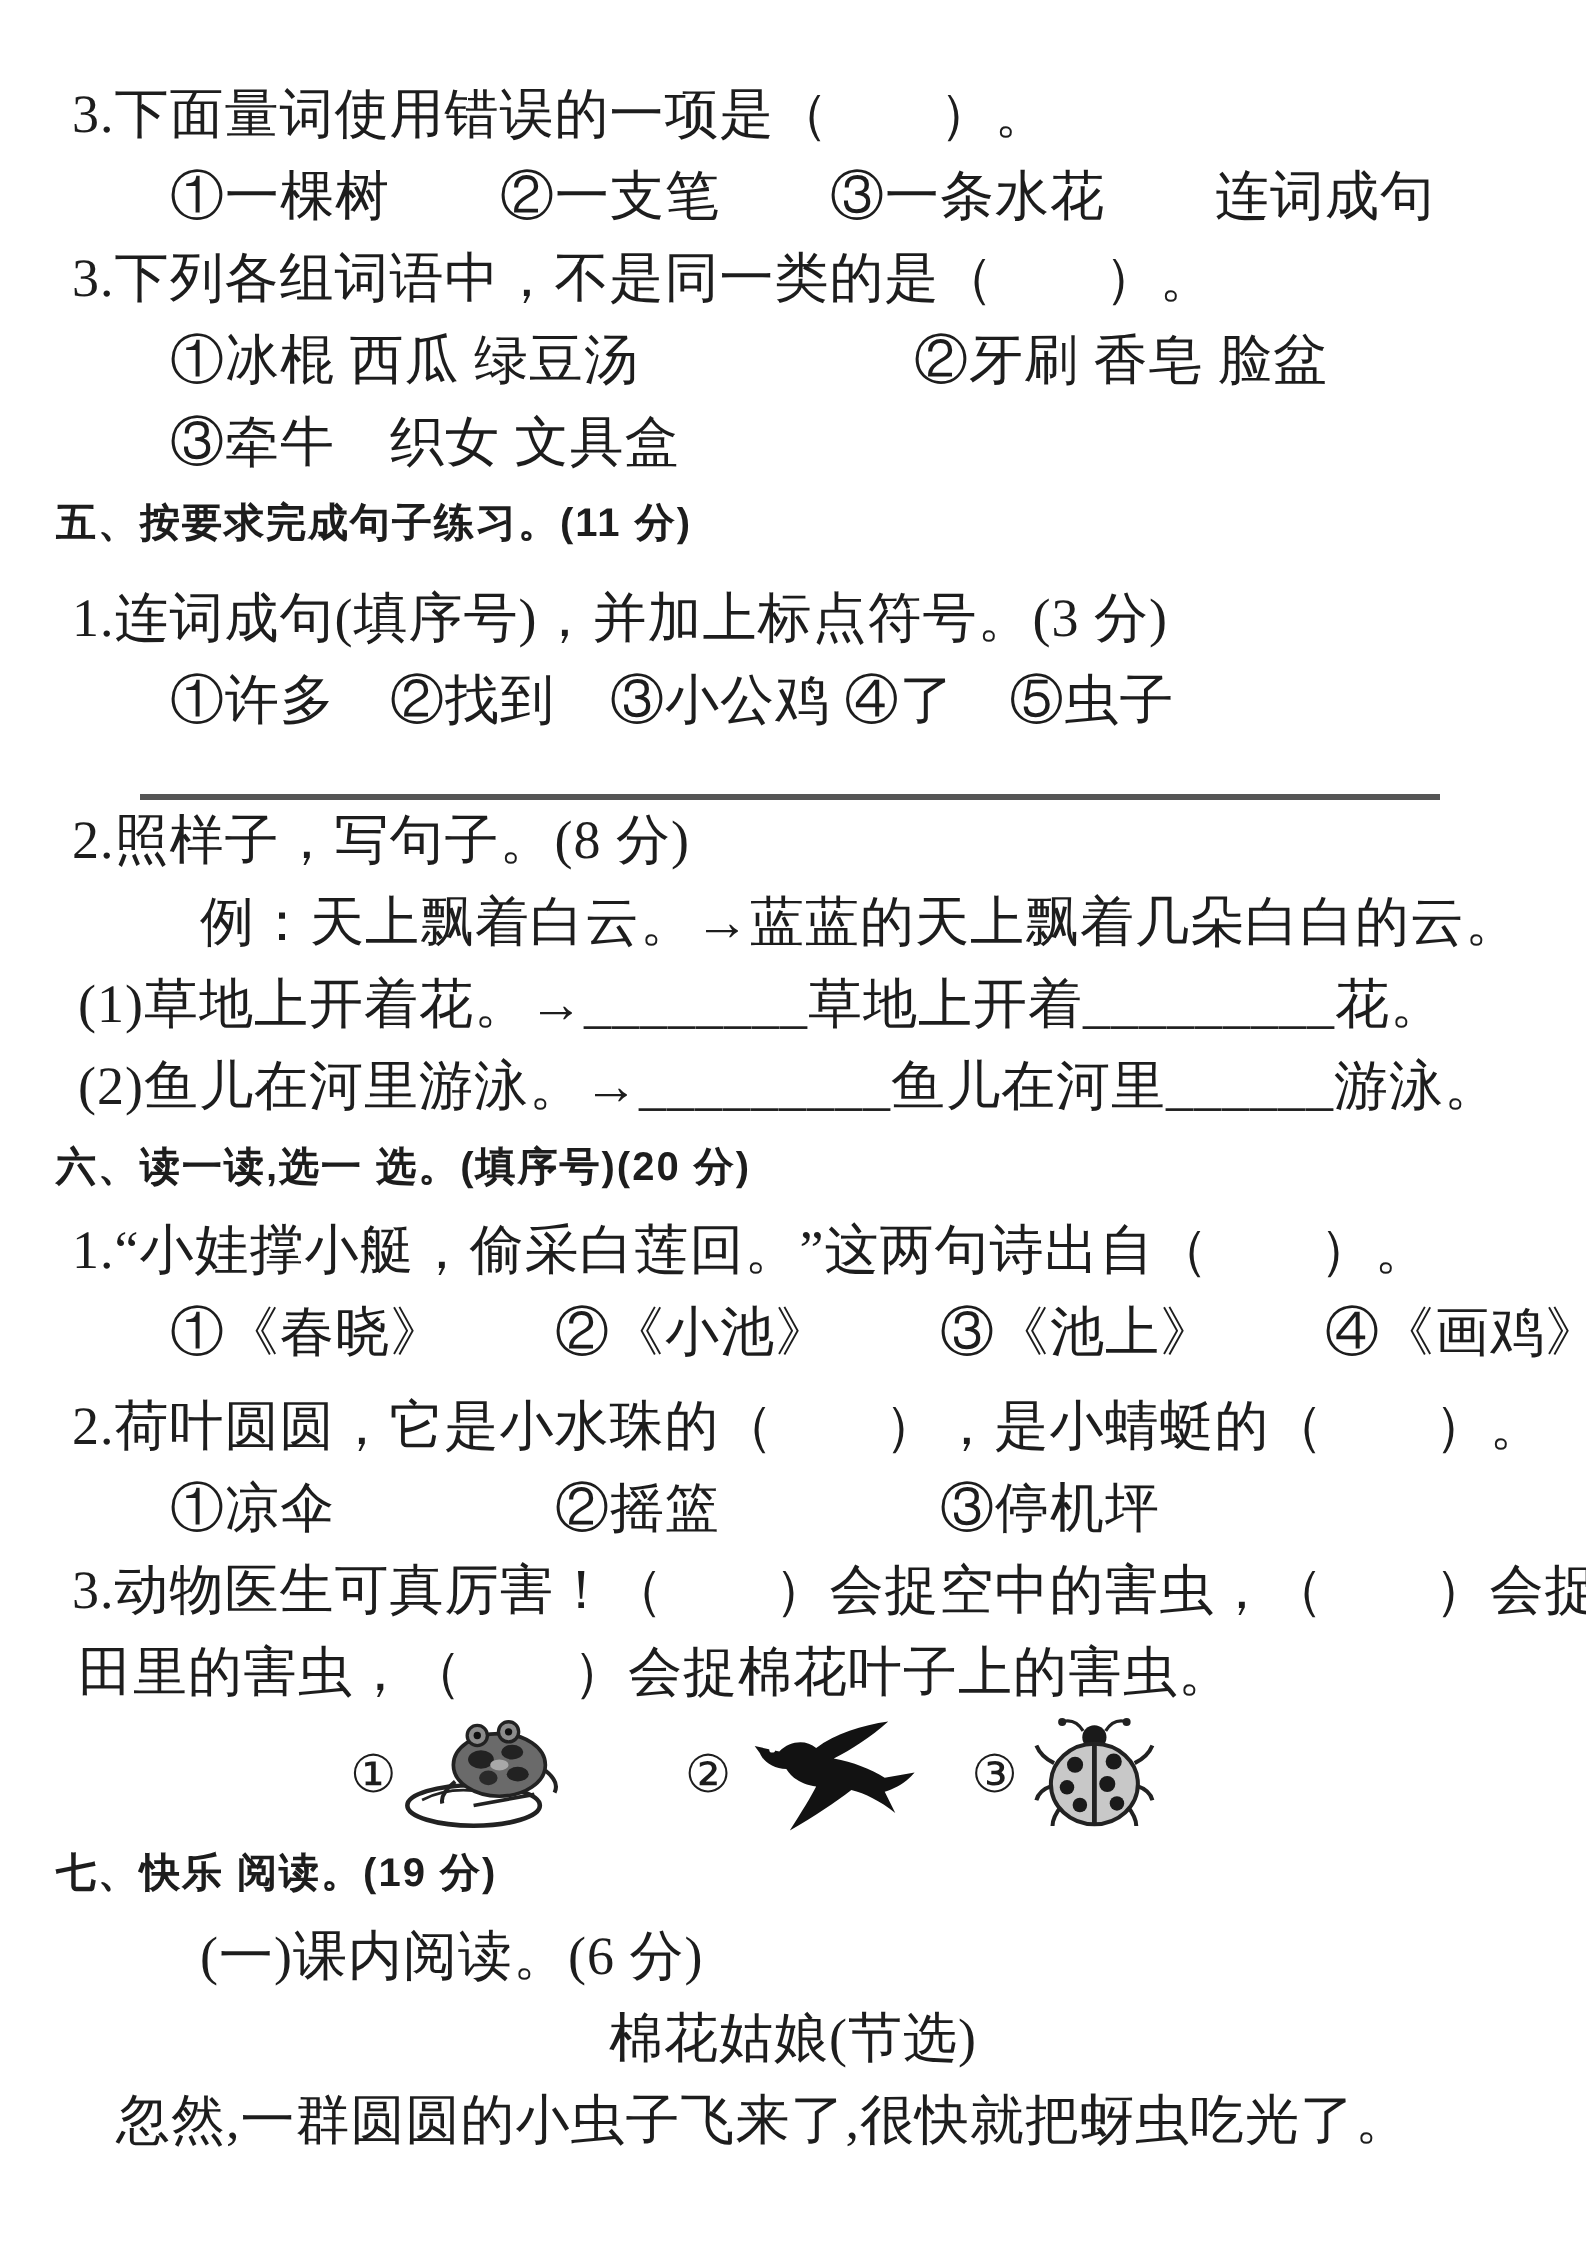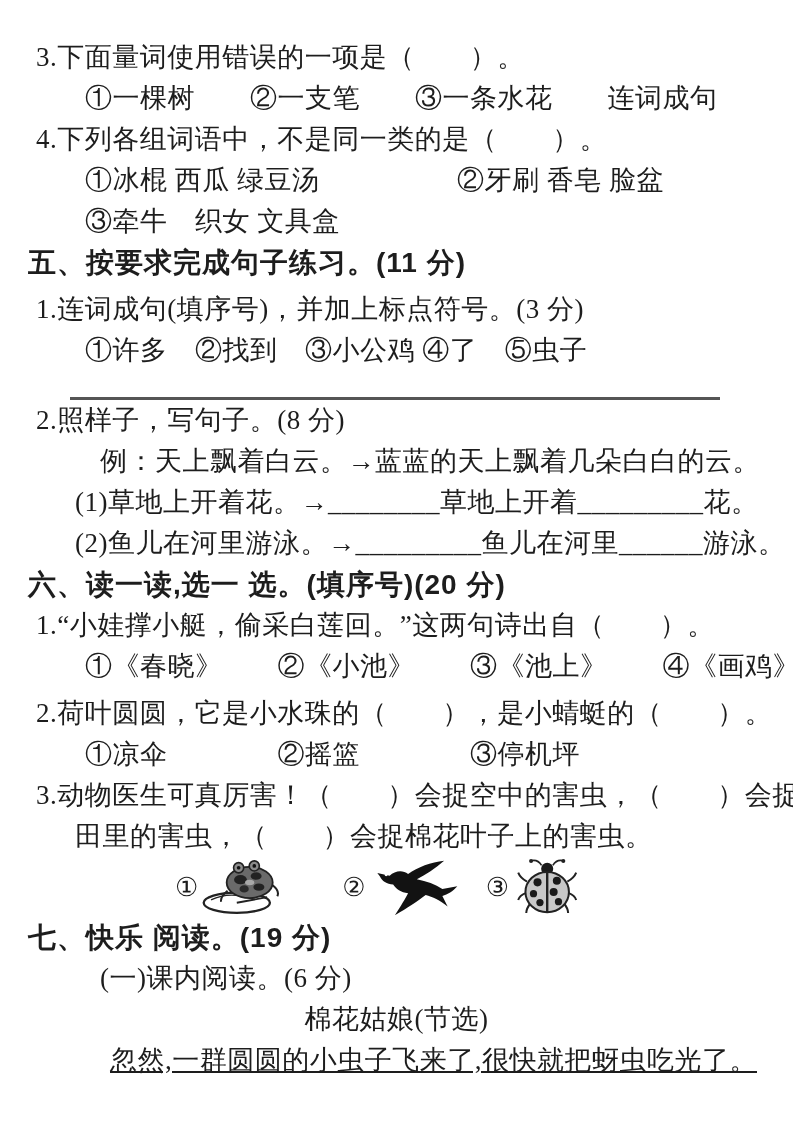--- a/index.html
+++ b/index.html
@@ -6,25 +6,25 @@
   body{
     width:793px;height:1122px;background:#ffffff;color:#1d1d1d;
     font-family:"Liberation Serif","DejaVu Serif",serif;
     overflow:hidden;
   }
   .sheet{padding-top:37px;font-size:27px;}
   .line{height:41px;line-height:41px;white-space:pre;letter-spacing:0.5px;}
   .indent-head{padding-left:28px;}
   .indent-item{padding-left:36px;}
   .indent-opt{padding-left:85px;}
-  .indent-cont{padding-left:75px;}
+  .indent-cont{padding-left:39px;}
   .indent-sub{padding-left:78px;margin-left:22px;}
-  .indent-para{padding-left:110px;text-decoration:underline;}
+  .indent-para{padding-left:58px;}
   .heading{
-    font-weight:bold;font-size:28px;
+    font-weight:bold;font-size:20px;
     font-family:"Liberation Sans","DejaVu Sans",sans-serif;
     letter-spacing:1px;
   }
   .answer-rule{
     height:26px;margin-left:70px;width:650px;
     border-bottom:3px solid #555;
   }
   .gap-top{margin-top:0;}
   .gap-top-sm{margin-top:6px;}
   .center{text-align:center;padding-left:0;}
@@ -38,21 +38,21 @@
   .img-gap-sm{margin-left:22px;}
   svg{display:block;}
 </style>
 </head>
 <body>
 
 <div class="sheet">
 
   <div class="line indent-item">3.下面量词使用错误的一项是（　　）。</div>
   <div class="line indent-opt">①一棵树　　②一支笔　　③一条水花　　连词成句</div>
-  <div class="line indent-item">4.下列各组词语中，不是同一类的是（　　）。</div>
+  <div class="line indent-item">3.下列各组词语中，不是同一类的是（　　）。</div>
   <div class="line indent-opt">①冰棍 西瓜 绿豆汤　　　　　②牙刷 香皂 脸盆</div>
   <div class="line indent-opt">③牵牛　织女 文具盒</div>
 
   <div class="line indent-head heading">五、按要求完成句子练习。(11 分)</div>
   <div class="line indent-item gap-top-sm">1.连词成句(填序号)，并加上标点符号。(3 分)</div>
   <div class="line indent-opt">①许多　②找到　③小公鸡 ④了　⑤虫子</div>
   <div class="answer-rule"></div>
   <div class="line indent-item gap-top">2.照样子，写句子。(8 分)</div>
   <div class="line indent-sub">例：天上飘着白云。→蓝蓝的天上飘着几朵白白的云。</div>
   <div class="line indent-cont">(1)草地上开着花。→________草地上开着_________花。</div>

